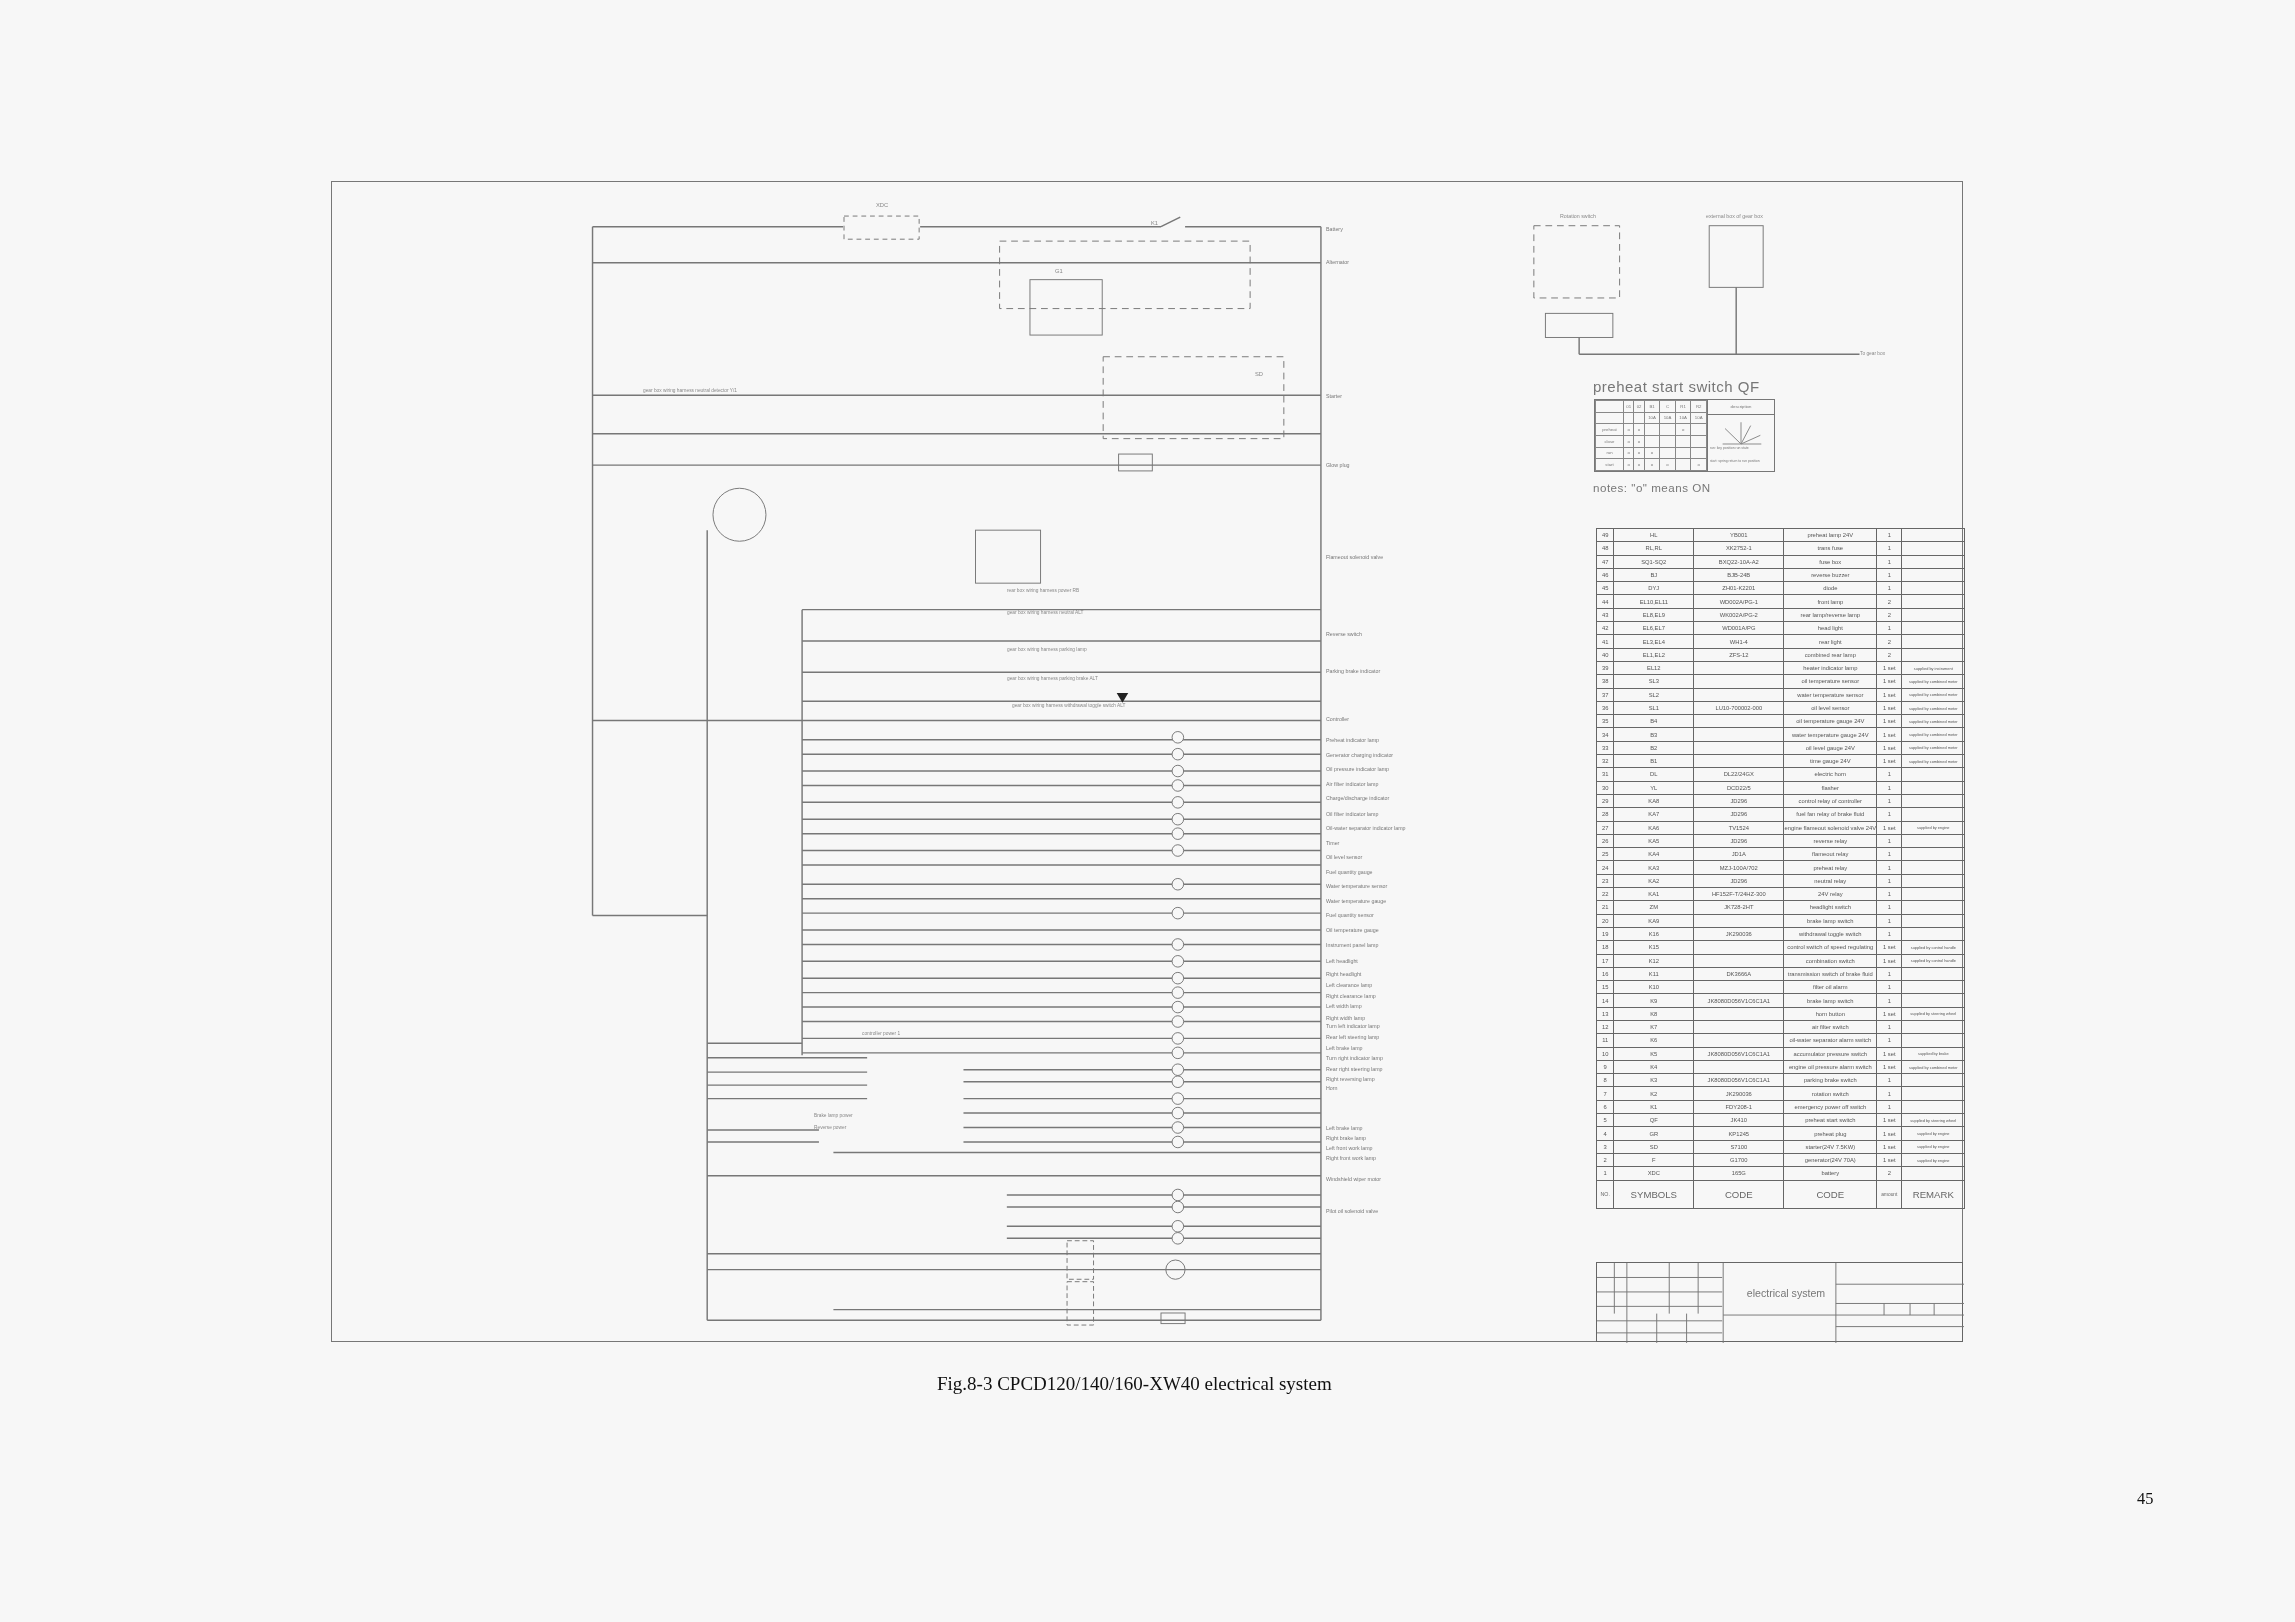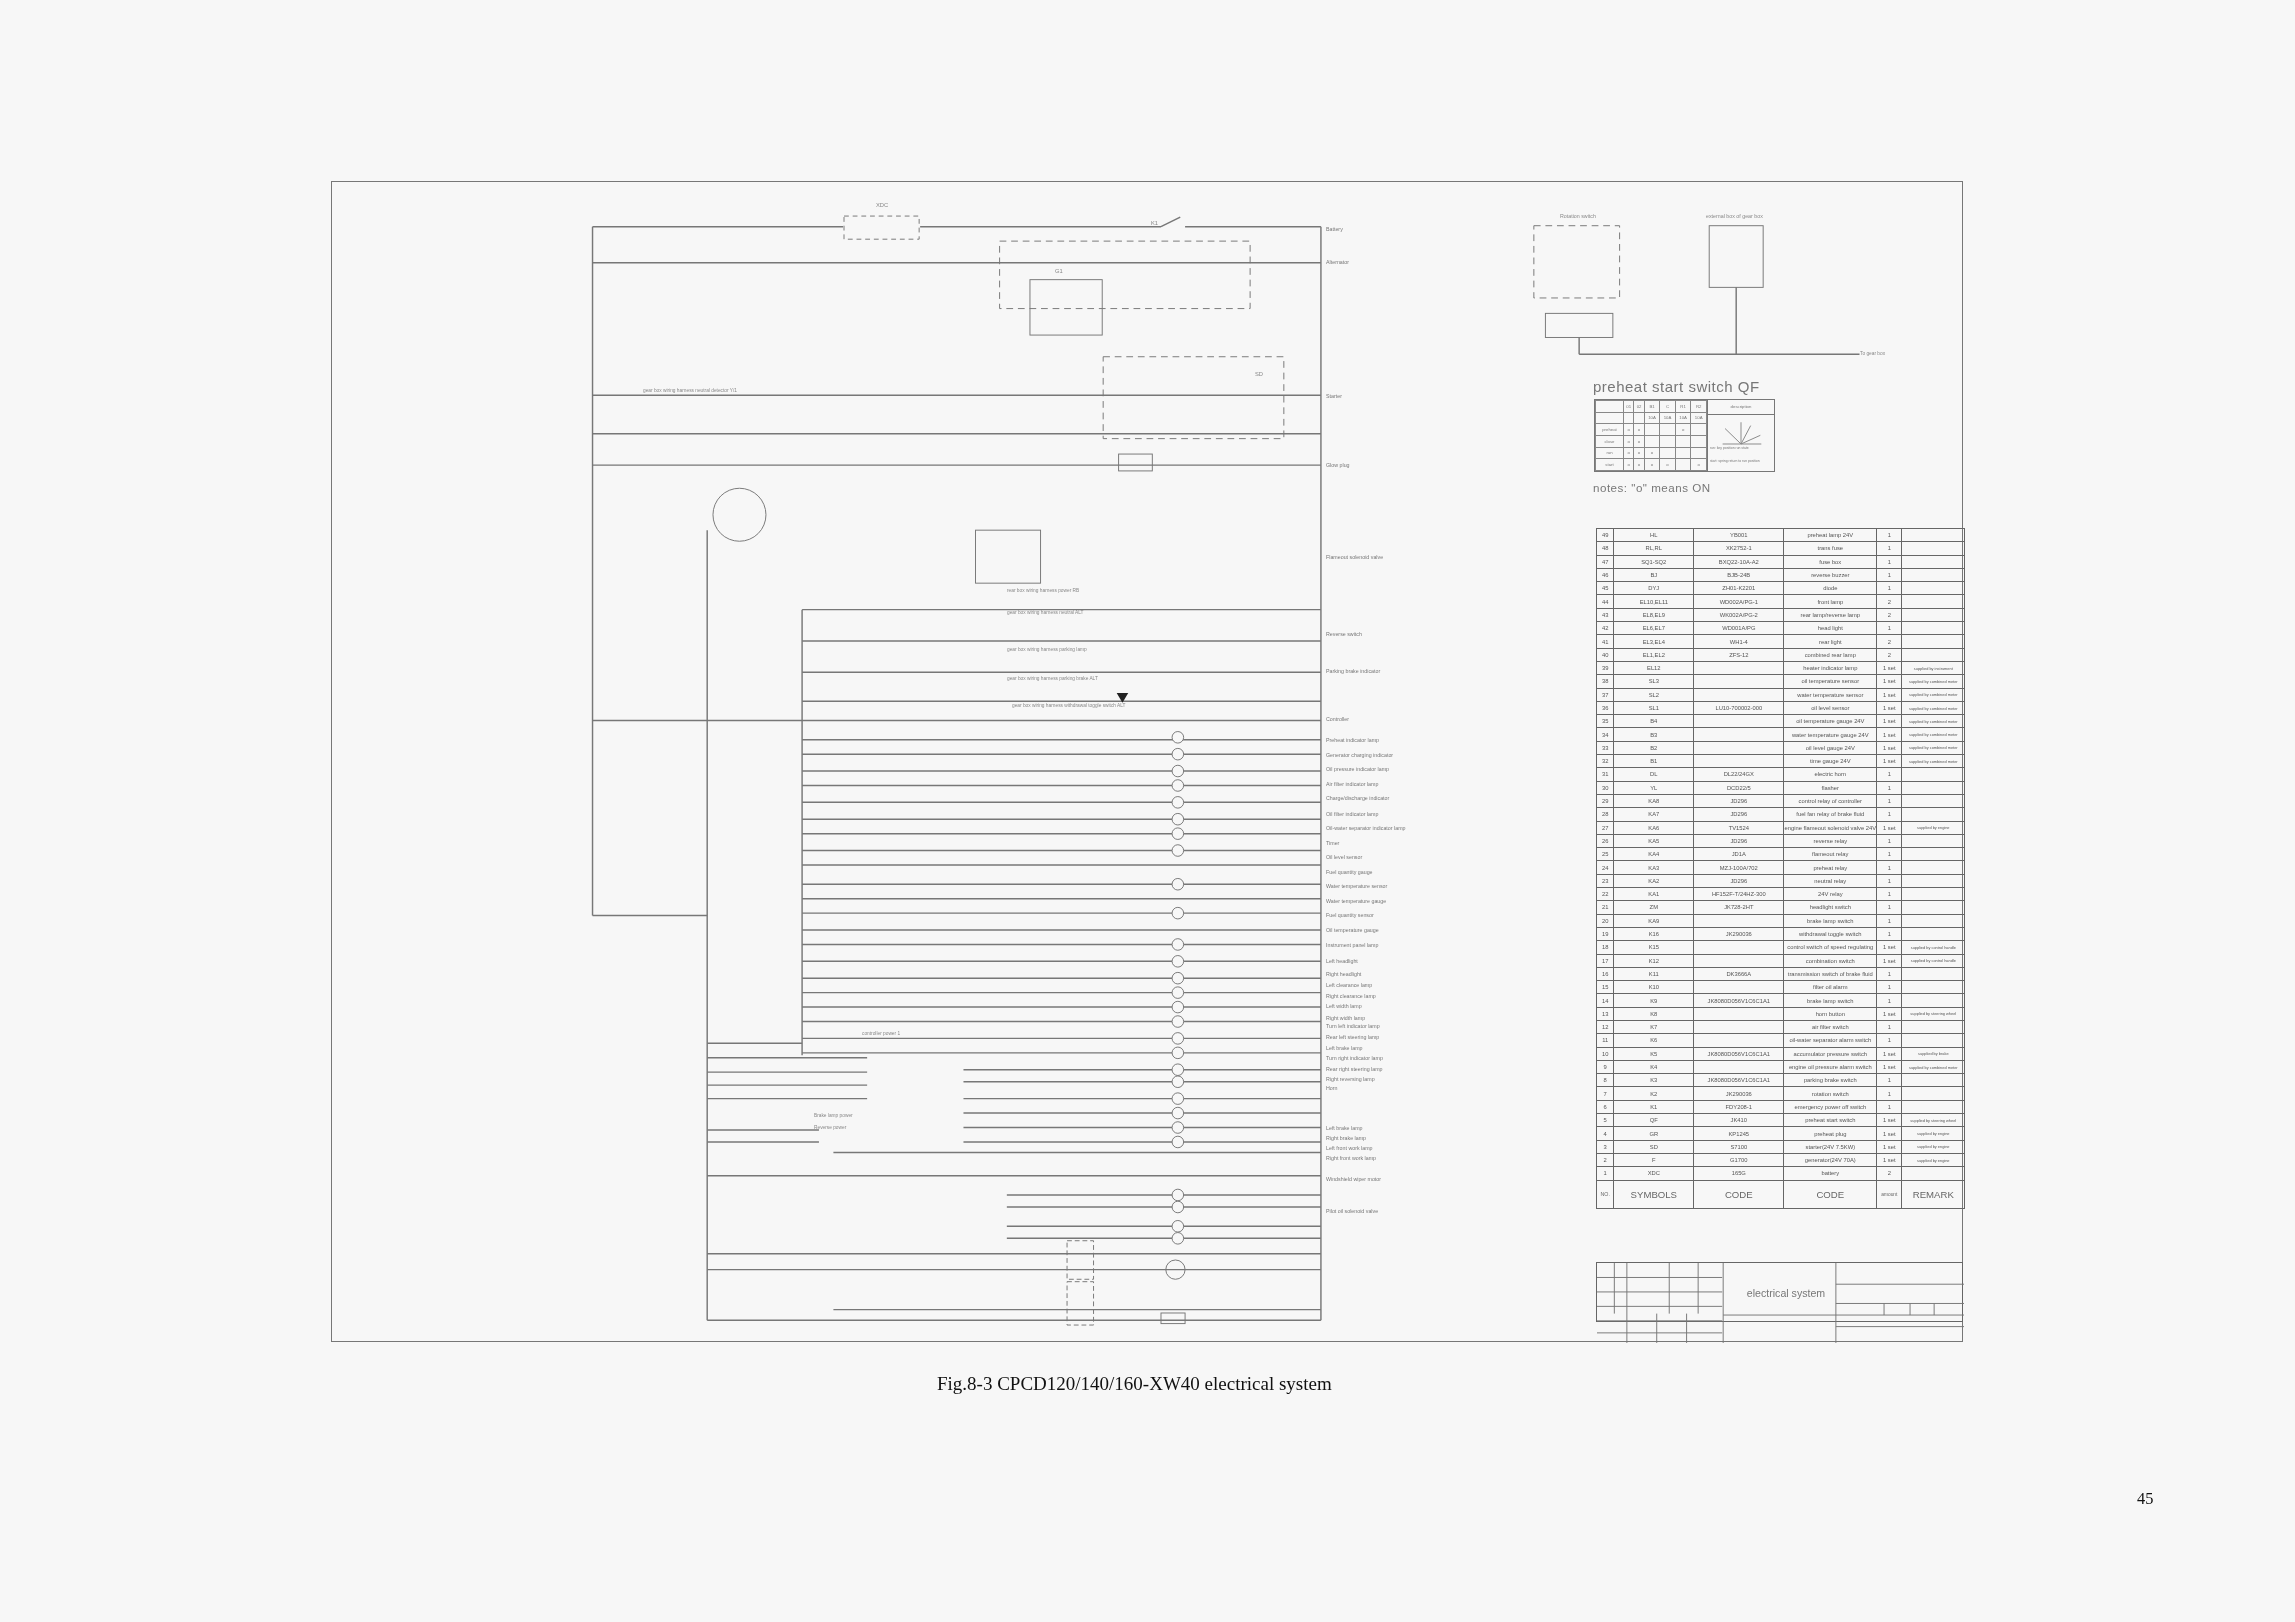--- a/index.html
+++ b/index.html
@@ -6,21 +6,21 @@
   body{width:2295px;height:1623px;position:relative;overflow:hidden;font-family:"Liberation Sans",sans-serif;color:#333;}
   .frame{position:absolute;left:331px;top:181px;width:1632px;height:1161px;border:1.4px solid #777;box-sizing:border-box;}
   svg{position:absolute;left:0;top:0;}
   .caption{position:absolute;left:937px;top:1373px;font-family:"Liberation Serif",serif;font-size:19px;color:#111;}
   .pageno{position:absolute;left:2137px;top:1489px;font-family:"Liberation Serif",serif;font-size:16.4px;color:#111;}
   .rlabel{position:absolute;left:1326px;font-size:5.3px;color:#777;white-space:nowrap;}
   .ptable{position:absolute;left:1596px;top:528px;width:367px;border-collapse:collapse;table-layout:fixed;}
   .ptable td{border:1px solid #666;height:12.3px;padding:0;font-size:5.8px;color:#555;text-align:center;overflow:hidden;white-space:nowrap;}
   .ptable td.rem{font-size:3.9px;}
   .ptable tr.hdr td{height:27px;font-size:9.6px;color:#666;}
-  .title-block{position:absolute;left:1596px;top:1262px;width:367px;height:60px;border:1px solid #666;box-sizing:border-box;}
+  .title-block{position:absolute;left:1596px;top:1262px;width:367px;height:80px;border:1px solid #666;box-sizing:border-box;}
   .tb-name{position:absolute;left:131px;top:24px;width:116px;text-align:center;font-size:10.6px;color:#777;}
   .ps-title{position:absolute;left:1593px;top:378px;font-size:15px;color:#777;letter-spacing:0.5px;}
   .ps-note{position:absolute;left:1593px;top:481px;font-size:11.6px;color:#777;letter-spacing:0.5px;}
   .ps-table{position:absolute;left:1594px;top:399px;width:181px;height:73px;border:1px solid #777;box-sizing:border-box;font-size:4.3px;color:#777;}
   .ps-table table{border-collapse:collapse;width:112px;height:71px;float:left;}
   .ps-table td{border:0.5px solid #888;text-align:center;padding:0;}
   .ps-desc{float:left;width:66px;height:71px;border-left:1px solid #777;position:relative;}
   .ps-desc .h{text-align:center;border-bottom:1px solid #777;height:13.5px;line-height:13.5px;}
   .small-lbl{position:absolute;font-size:5.8px;color:#888;white-space:nowrap;}
 </style>

